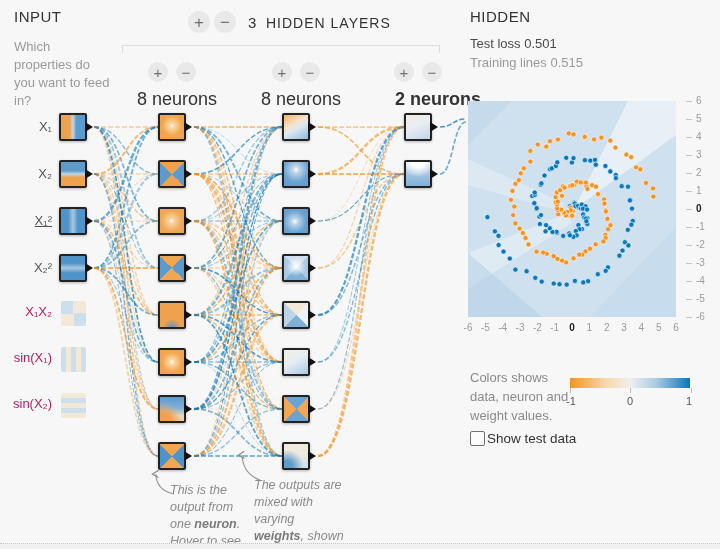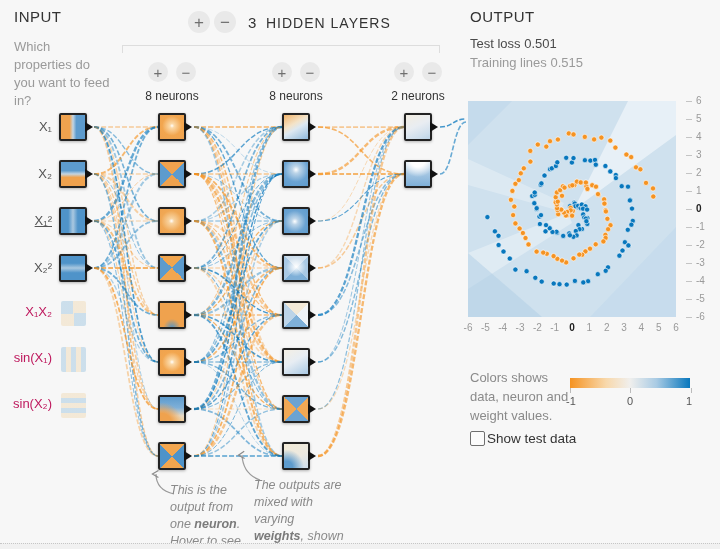--- a/index.html
+++ b/index.html
@@ -10,21 +10,21 @@
   .sub{font-size:13px;color:#9a9a9a;line-height:18px;}
   .feat-label{font-size:13px;color:#555;text-align:right;}
   .feat-label.off{color:#be185d;}
   .tile{box-sizing:border-box;border-radius:2px;}
   .tile.on{border:2px solid #222;box-shadow:0 1px 3px rgba(0,0,0,.28);}
   .tile.off{opacity:.55;}
   .tile .tri{position:absolute;right:-8px;top:50%;margin-top:-5px;width:0;height:0;
     border-top:5px solid transparent;border-bottom:5px solid transparent;border-left:8px solid #111;}
   .roundbtn{border-radius:50%;background:#e9e9e9;color:#6f6f6f;display:flex;align-items:center;justify-content:center;
     font-size:17px;line-height:1;cursor:pointer;user-select:none;}
-  .layerlbl{font-size:12px;color:#333;text-align:center;}
+  .layerlbl{font-size:18px;color:#333;text-align:right;}
   .ctl-count{font-size:15px;color:#333;}
   .ctl-title{font-size:14px;color:#333;letter-spacing:1px;}
   .loss1{font-size:13px;color:#4a4a4a;}
   .loss2{font-size:13px;color:#9a9a9a;}
   .legend-text{font-size:13px;color:#8a8a8a;line-height:19px;}
   .axis{font-size:10px;color:#9a9a9a;}
   .axis.bold{color:#222;font-weight:700;}
   .cbrow{display:flex;align-items:center;}
   .cb{width:15px;height:15px;border:1.5px solid #6f6f6f;border-radius:2px;background:#fbfbfb;box-sizing:border-box;}
   .cblab{font-size:13.5px;color:#333;margin-left:2px;}
@@ -219,21 +219,21 @@
       <div class="roundbtn" style="position: absolute; left: 300px; top: 62px; width: 20px; height: 20px; font-size: 15px;">
         <span>−</span>
       </div>
       <div class="layerlbl" style="position: absolute; left: 251px; top: 89px; width: 90px;">8 neurons</div>
       <div class="roundbtn" style="position: absolute; left: 394px; top: 62px; width: 20px; height: 20px; font-size: 15px;">
         <span>+</span>
       </div>
       <div class="roundbtn" style="position: absolute; left: 422px; top: 62px; width: 20px; height: 20px; font-size: 15px;">
         <span>−</span>
       </div>
-      <div class="layerlbl" style="position: absolute; left: 373px; top: 89px; width: 90px;">2 neurons</div>
+      <div class="layerlbl" style="position: absolute; left: 391px; top: 89px; width: 90px; font-weight: bold;">2 neurons</div>
     </div>
   <div id="neurons" class="abs" style="left:0;top:0;z-index:2">
       <div class="tile on" style="position: absolute; left: 158px; top: 113px; width: 28px; height: 28px; background: radial-gradient(circle at 50% 45%, rgb(255, 255, 255) 0%, rgb(251, 217, 168) 12%, rgb(242, 166, 79) 55%, rgb(239, 162, 78) 100%);">
         <div class="tri"></div>
       </div>
       <div class="tile on" style="position: absolute; left: 158px; top: 160px; width: 28px; height: 28px; background: conic-gradient(from 45deg, rgb(93, 155, 205) 0%, rgb(93, 155, 205) 25%, rgb(239, 162, 78) 25%, rgb(239, 162, 78) 50%, rgb(93, 155, 205) 50%, rgb(93, 155, 205) 75%, rgb(239, 162, 78) 75%, rgb(239, 162, 78) 100%);">
         <div class="tri"></div>
       </div>
       <div class="tile on" style="position: absolute; left: 158px; top: 207px; width: 28px; height: 28px; background: radial-gradient(circle at 48% 50%, rgb(255, 255, 255) 0%, rgb(248, 211, 160) 15%, rgb(240, 168, 85) 60%, rgb(239, 162, 78) 100%);">
         <div class="tri"></div>
@@ -278,21 +278,21 @@
         <div class="tri"></div>
       </div>
       <div class="tile on" style="position: absolute; left: 404px; top: 113px; width: 28px; height: 28px; background: linear-gradient(155deg, rgb(242, 237, 226) 0%, rgb(233, 237, 242) 45%, rgb(207, 223, 237) 80%, rgb(188, 212, 232) 100%);">
         <div class="tri"></div>
       </div>
       <div class="tile on" style="position: absolute; left: 404px; top: 160px; width: 28px; height: 28px; background: radial-gradient(circle at 50% -10%, rgb(255, 255, 255) 0%, rgb(255, 255, 255) 25%, rgba(255, 255, 255, 0) 60%), linear-gradient(rgb(207, 223, 237) 0%, rgb(156, 193, 224) 60%, rgb(127, 176, 216) 100%);">
         <div class="tri"></div>
       </div>
     </div>
 
-  <div class="abs hdr" style="left:470px;top:8px;z-index:2">OUTPUT</div>
+  <div class="abs hdr" style="left:470px;top:8px;z-index:2">HIDDEN</div>
   <div class="abs loss1" style="left:470px;top:36px;z-index:2">
     <span>Test loss</span>&nbsp;<span>0.501</span>
   </div>
   <div class="abs loss2" style="left:470px;top:55px;z-index:2">
     <span>Training lines</span>&nbsp;<span>0.515</span>
   </div>
 
   <div class="abs" style="left:468px;top:101px;z-index:2">
     <svg id="chart-svg" width="208" height="216">
         <rect x="0" y="0" width="208" height="216" fill="#cfe1ee"></rect>

